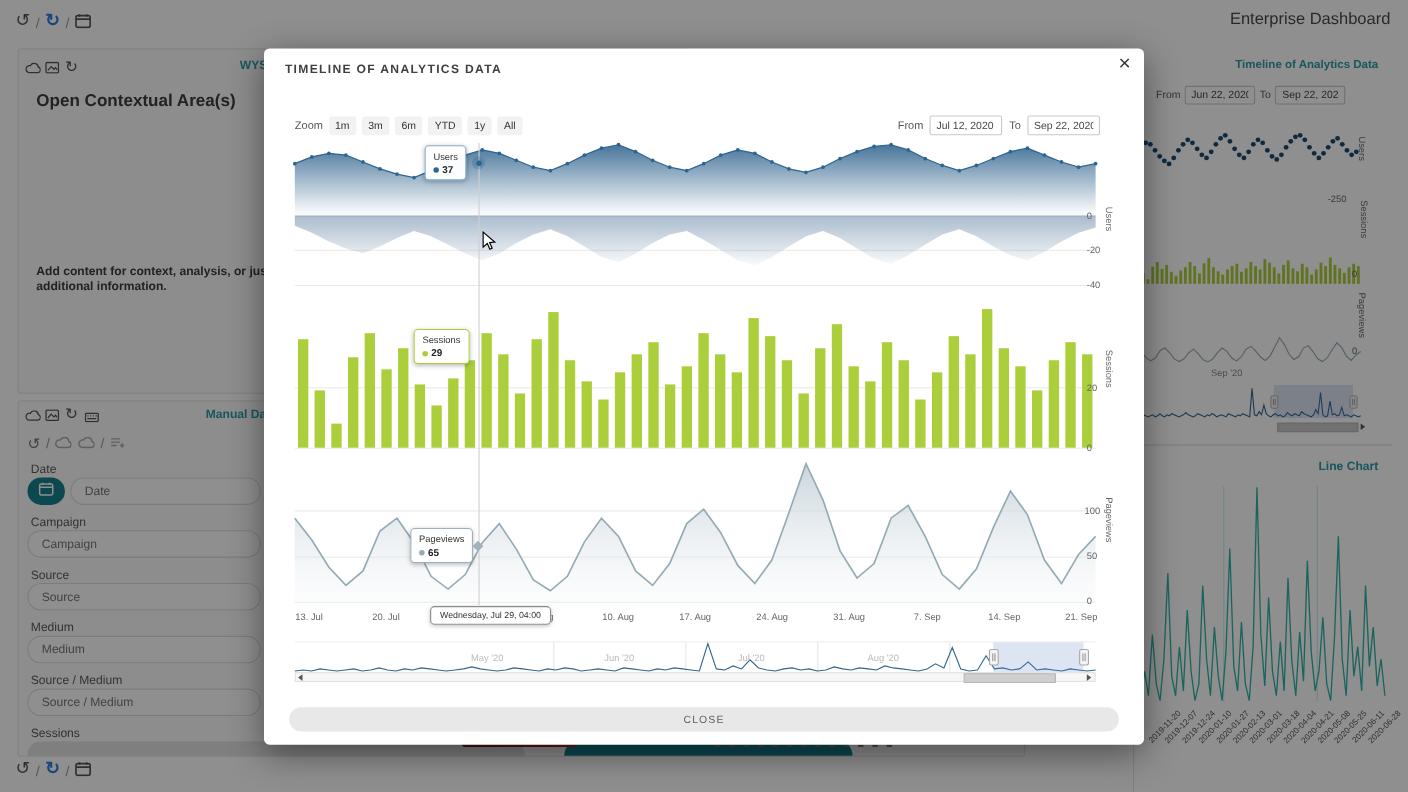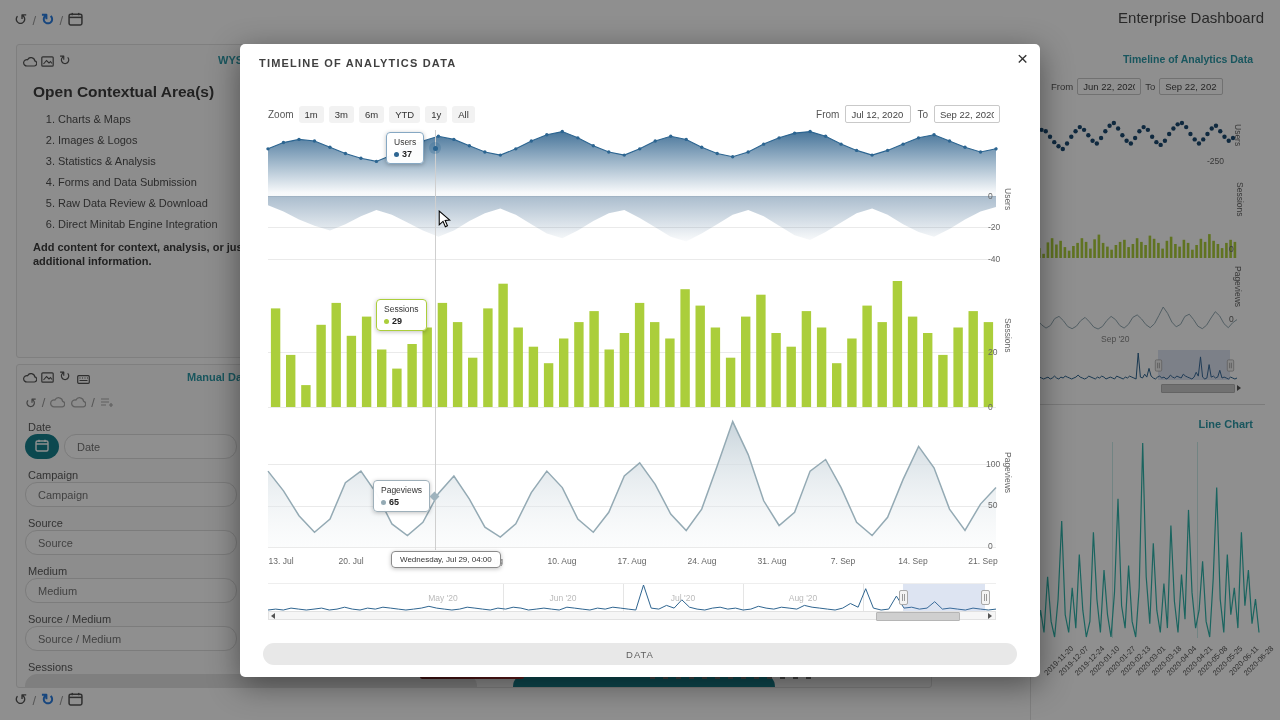--- a/index.html
+++ b/index.html
@@ -70,28 +70,20 @@
     </span>
     <span class="abs icon" style="left:24px;top:10px;">
       <svg width="13" height="11" viewBox="0 0 13 11">
           <rect x="0.8" y="0.8" width="11.4" height="9.4" rx="1" fill="none" stroke="currentColor" stroke-width="1.2"></rect>
           <path d="M2.5 8 L5.5 4.5 L8 7 L9.5 5.5 L11 7.5" fill="none" stroke="currentColor" stroke-width="1.1"></path>
         </svg>
     </span>
     <span class="abs icon" style="left:42px;top:8px;font-size:14px;">↻</span>
     <span class="abs tlink" style="left:201px;top:9px;">WYS</span>
     <div class="abs" style="left:16px;top:38px;font-size:15.5px;font-weight:bold;color:#3d3d3d;">Open Contextual Area(s)</div>
-    <ol class="abs" style="left:24px;top:68px;">
-      <li>Charts &amp; Maps</li>
-      <li>Images &amp; Logos</li>
-      <li>Statistics &amp; Analysis</li>
-      <li>Forms and Data Submission</li>
-      <li>Raw Data Review &amp; Download</li>
-      <li>Direct Minitab Engine Integration</li>
-    </ol>
     <div class="abs" style="left:16px;top:196px;width:250px;font-size:11px;font-weight:bold;color:#3d3d3d;line-height:1.25;">Add content for context, analysis, or just additional information.</div>
   </div>
 
   <div class="card" style="left:16px;top:364px;width:914px;height:322px;">
     <span class="abs icon" style="left:6px;top:6px;">
       <svg width="14" height="10" viewBox="0 0 14 10">
           <path d="M4 9 a3.2 3.2 0 1 1 .6-6.3 a3.8 3.8 0 0 1 7.2 1.2 a2.6 2.6 0 0 1 -.4 5.1 Z" fill="none" stroke="currentColor" stroke-width="1.2"></path>
         </svg>
     </span>
     <span class="abs icon" style="left:24px;top:6px;">
@@ -246,21 +238,21 @@
           <circle cx="174.468085106383" cy="13.94736842105263" r="2.2" fill="#1c4a70"></circle>
           <circle cx="178.72340425531914" cy="8.473684210526315" r="2.2" fill="#1c4a70"></circle>
           <circle cx="182.9787234042553" cy="5.7368421052631575" r="2.2" fill="#1c4a70"></circle>
           <circle cx="187.2340425531915" cy="11.210526315789473" r="2.2" fill="#1c4a70"></circle>
           <circle cx="191.48936170212767" cy="16.684210526315788" r="2.2" fill="#1c4a70"></circle>
           <circle cx="195.74468085106383" cy="20.789473684210527" r="2.2" fill="#1c4a70"></circle>
           <circle cx="200" cy="18.05263157894737" r="2.2" fill="#1c4a70"></circle>
         </svg>
       </div>
     <span class="abs rot" style="left:212px;top:80px;">Users</span>
-    <span class="abs tick" style="left:176px;top:112px;">-250</span>
+    <span class="abs tick" style="left:176px;top:132px;">-250</span>
     <span class="abs rot" style="left:214px;top:138px;">Sessions</span>
     <div class="chart-host" style="left:2px;top:188px;width:204px;height:26px;">
         <svg width="204" height="26" style="display: block; overflow: visible; position: relative;">
           <rect x="0.8" y="7.3" width="2.6" height="18.7" fill="#abce3b"></rect>
           <rect x="5.1" y="16.1" width="2.6" height="9.9" fill="#abce3b"></rect>
           <rect x="9.3" y="21.8" width="2.6" height="4.2" fill="#abce3b"></rect>
           <rect x="13.6" y="10.4" width="2.6" height="15.6" fill="#abce3b"></rect>
           <rect x="17.8" y="6.2" width="2.6" height="19.8" fill="#abce3b"></rect>
           <rect x="22.1" y="12.5" width="2.6" height="13.5" fill="#abce3b"></rect>
           <rect x="26.3" y="8.8" width="2.6" height="17.2" fill="#abce3b"></rect>
@@ -603,16 +595,16 @@
       <div class="nav-handle" style="left:631px;"></div>
       <div class="nav-handle" style="left:713px;"></div>
     </div>
 
     <div class="abs" style="left:28px;top:567px;width:728px;height:9px;background:#f6f6f6;border:1px solid #e2e2e2;box-sizing:border-box;">
       <span class="abs tri-l" style="left:2px;top:1px;"></span>
       <div class="abs" style="left:607px;top:0;width:82px;height:7px;background:#cfcfcf;border:1px solid #b5b5b5;border-radius:1px;"></div>
       <span class="abs tri-r" style="left:719px;top:1px;"></span>
     </div>
 
-    <div class="abs" style="left:23px;top:599px;width:754px;height:22px;border-radius:11px;background:#e8e8e8;display:flex;align-items:center;justify-content:center;font-size:9.5px;letter-spacing:1px;color:#606060;cursor:pointer;">DATA</div>
+    <div class="abs" style="left:23px;top:599px;width:754px;height:22px;border-radius:11px;background:#e8e8e8;display:flex;align-items:center;justify-content:center;font-size:9.5px;letter-spacing:1px;color:#606060;cursor:pointer;">CLOSE</div>
   </div>
 
 </div>
 
 </body></html>

